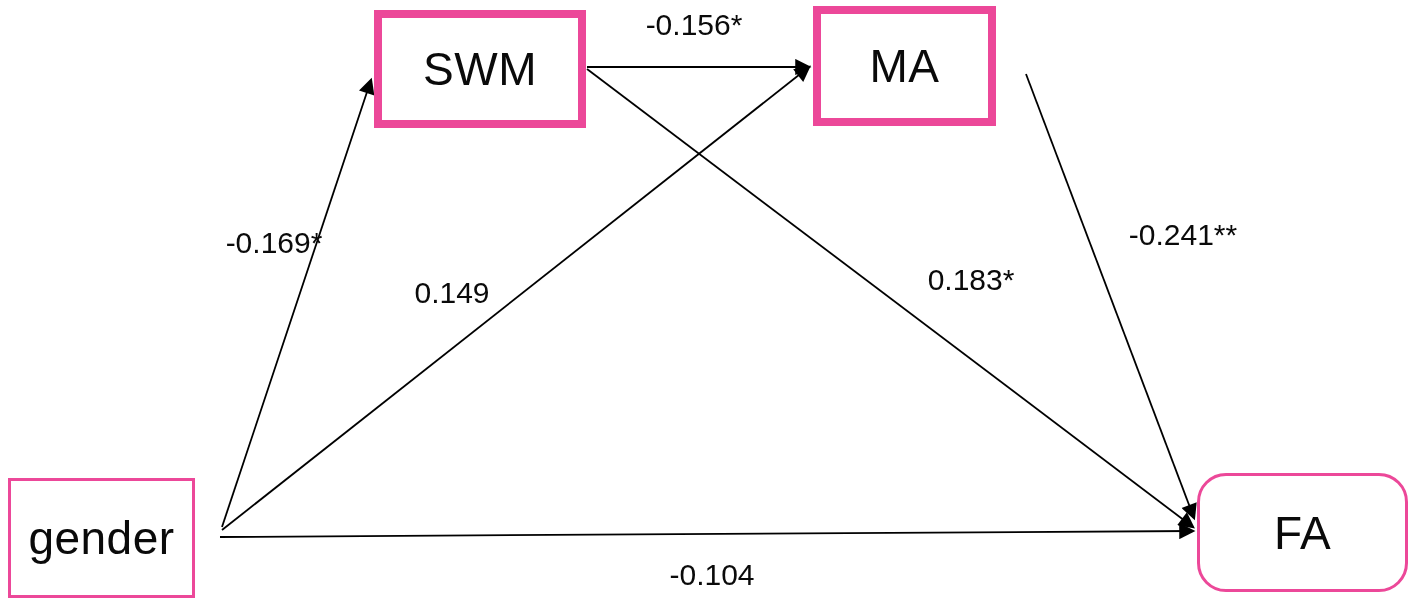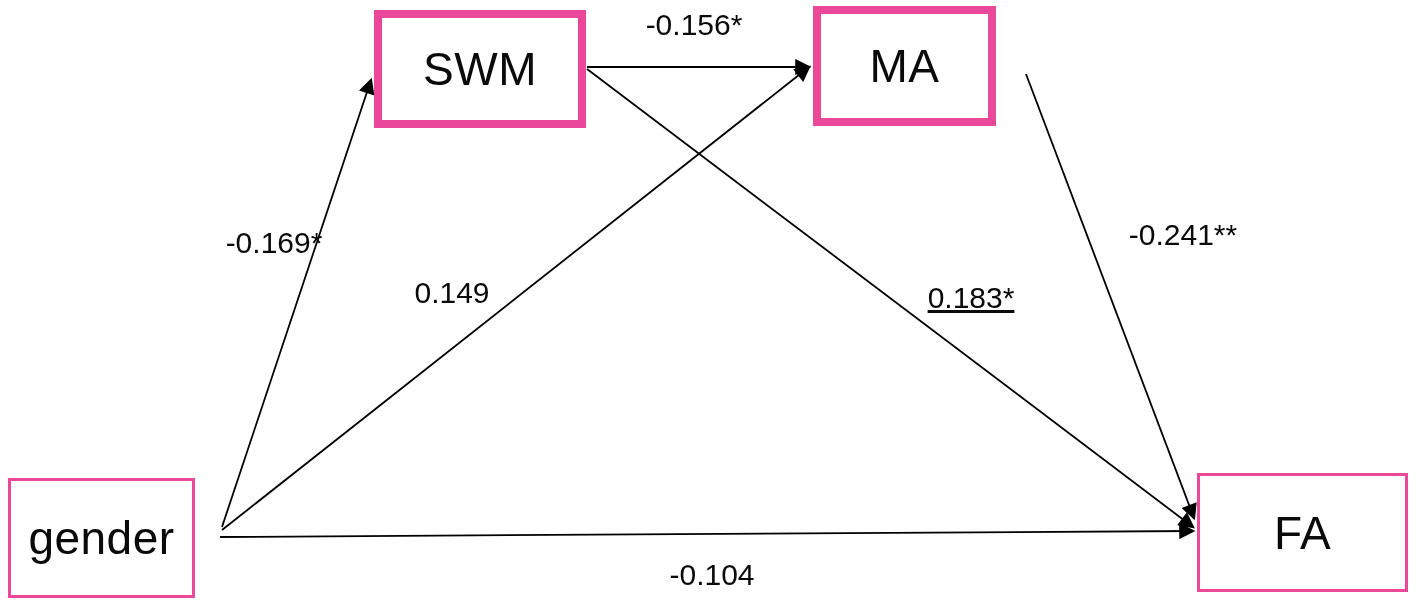--- a/index.html
+++ b/index.html
@@ -29,33 +29,33 @@
     border: 8px solid #ec4899;
     color: #0a0a0a;
     font-size: 46px;
     line-height: 1;
     letter-spacing: 0.5px;
   }
   .node.thin { border-width: 3px; }
   .node-swm    { left: 374px;  top: 10px;  width: 212px; height: 118px; }
   .node-ma     { left: 813px;  top: 6px;   width: 183px; height: 120px; }
   .node-gender { left: 8px;    top: 478px; width: 187px; height: 120px; }
-  .node-fa     { left: 1197px; top: 473px; width: 211px; height: 119px; }
+  .node-fa     { left: 1197px; top: 473px; width: 211px; height: 119px; border-radius: 29px; }
   .edge-label {
     position: absolute;
     transform: translate(-50%, -50%);
     font-size: 30px;
     color: #0a0a0a;
     white-space: nowrap;
     line-height: 1;
   }
   .lbl-gender-swm { left: 250px;  top: 243px; margin-left: 24px; }
   .lbl-swm-ma     { left: 694px;  top: 25px;  }
   .lbl-gender-ma  { left: 452px;  top: 293px; }
-  .lbl-swm-fa     { left: 971px;  top: 298px; text-decoration: underline; }
+  .lbl-swm-fa     { left: 971px;  top: 280px; }
   .lbl-ma-fa      { left: 1183px; top: 226px; margin-top: 9px; }
   .lbl-gender-fa  { left: 712px;  top: 575px; }
 </style>
 </head>
 <body>
 
 <div class="stage">
 
   <svg class="svg-layer" width="1417" height="607" viewBox="0 0 1417 607" xmlns="http://www.w3.org/2000/svg">
     <defs>

